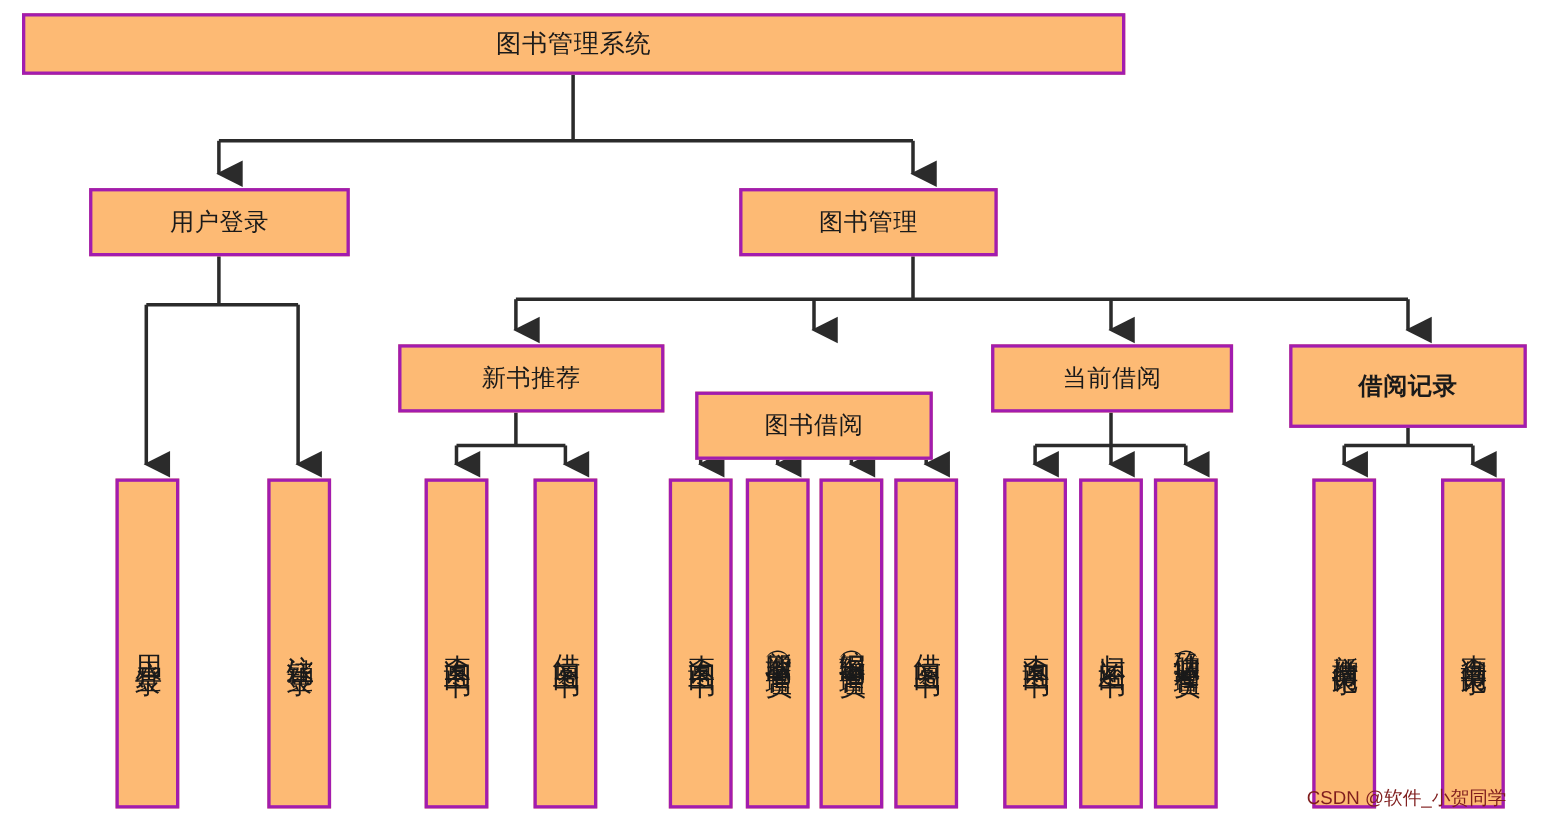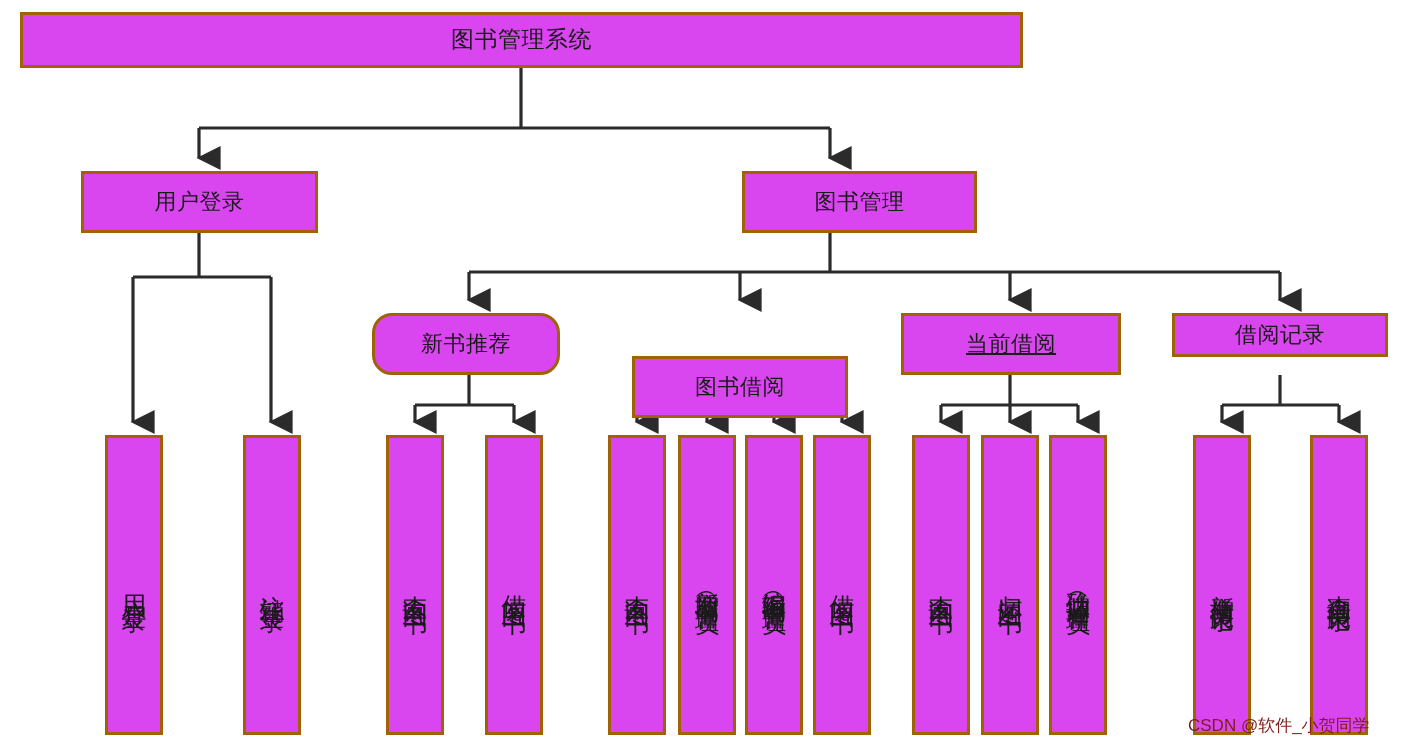--- a/index.html
+++ b/index.html
@@ -21,22 +21,22 @@
     position: absolute;
     left: 0;
     top: 0;
     width: 1405px;
     height: 747px;
     pointer-events: none;
   }
   .node {
     position: absolute;
     box-sizing: border-box;
-    background: #d946ef;
-    border: 3px solid #a16207;
+    background: #fdba74;
+    border: 3px solid #a21caf;
     display: flex;
     align-items: center;
     justify-content: center;
     color: #1a1a1a;
     z-index: 2;
   }
   .node .label {
     display: block;
     text-align: center;
     line-height: 1.12;
@@ -135,34 +135,34 @@
     </g>
   </svg>
 
   <div class="node horiz title" style="left:20px; top:12px; width:1003px; height:56px;">
     <span class="label">图书管理系统</span>
   </div>
 
   <div class="node horiz" style="left:81px; top:171px; width:237px; height:62px;">
     <span class="label">用户登录</span>
   </div>
-  <div class="node horiz" style="left:742px; top:171px; width:235px; height:62px;">
+  <div class="node horiz" style="left:672px; top:171px; width:235px; height:62px;">
     <span class="label">图书管理</span>
   </div>
 
-  <div class="node horiz" style="left:372px; top:313px; width:188px; height:62px;border-radius:20px;">
+  <div class="node horiz" style="left:362px; top:313px; width:242px; height:62px;">
     <span class="label">新书推荐</span>
   </div>
   <div class="node horiz" style="left:632px; top:313px; width:216px; height:62px;margin-top:43px;">
     <span class="label">图书借阅</span>
   </div>
-  <div class="node horiz" style="left:901px; top:313px; width:220px; height:62px;text-decoration:underline;">
+  <div class="node horiz" style="left:901px; top:313px; width:220px; height:62px;">
     <span class="label">当前借阅</span>
   </div>
-  <div class="node horiz" style="left:1172px; top:313px; width:216px; height:44px;">
+  <div class="node horiz" style="left:1172px; top:313px; width:216px; height:76px;font-weight:bold;">
     <span class="label">借阅记录</span>
   </div>
 
   <div class="node vert" style="left:105px; top:435px; width:58px; height:300px;">
     <span class="label">用户登录</span>
   </div>
   <div class="node vert" style="left:243px; top:435px; width:58px; height:300px;">
     <span class="label">注销登录</span>
   </div>
 

